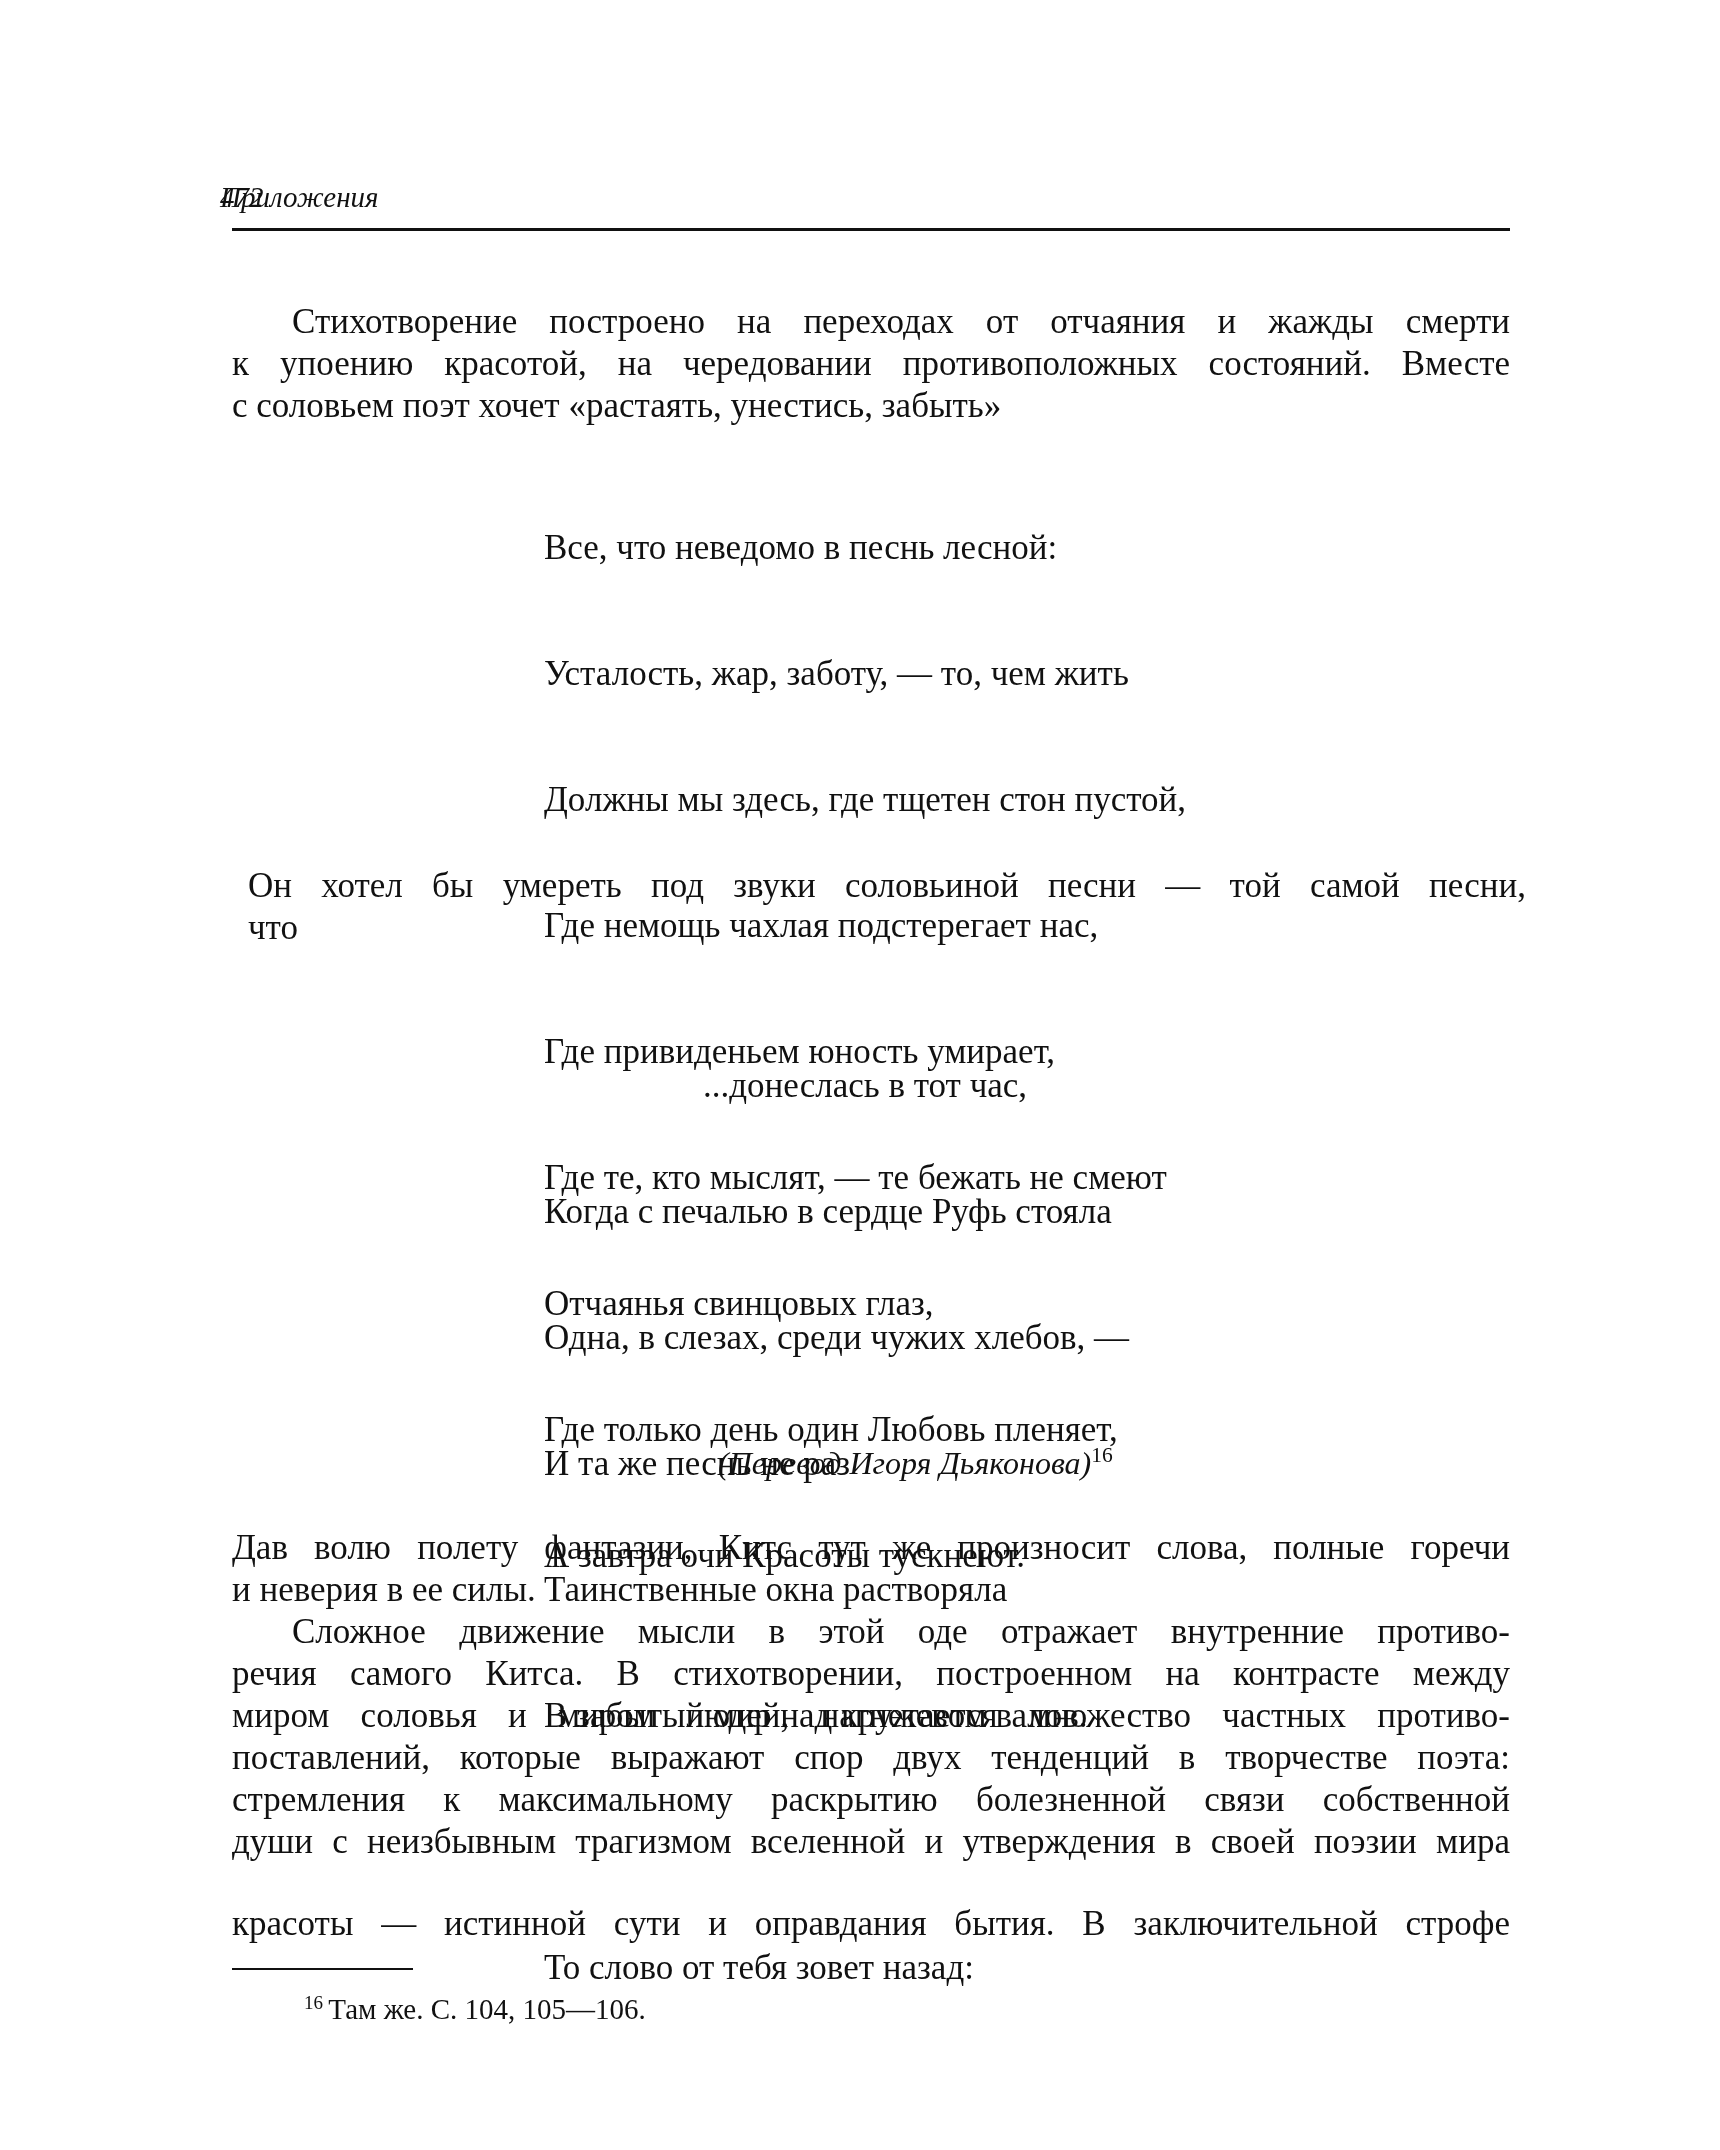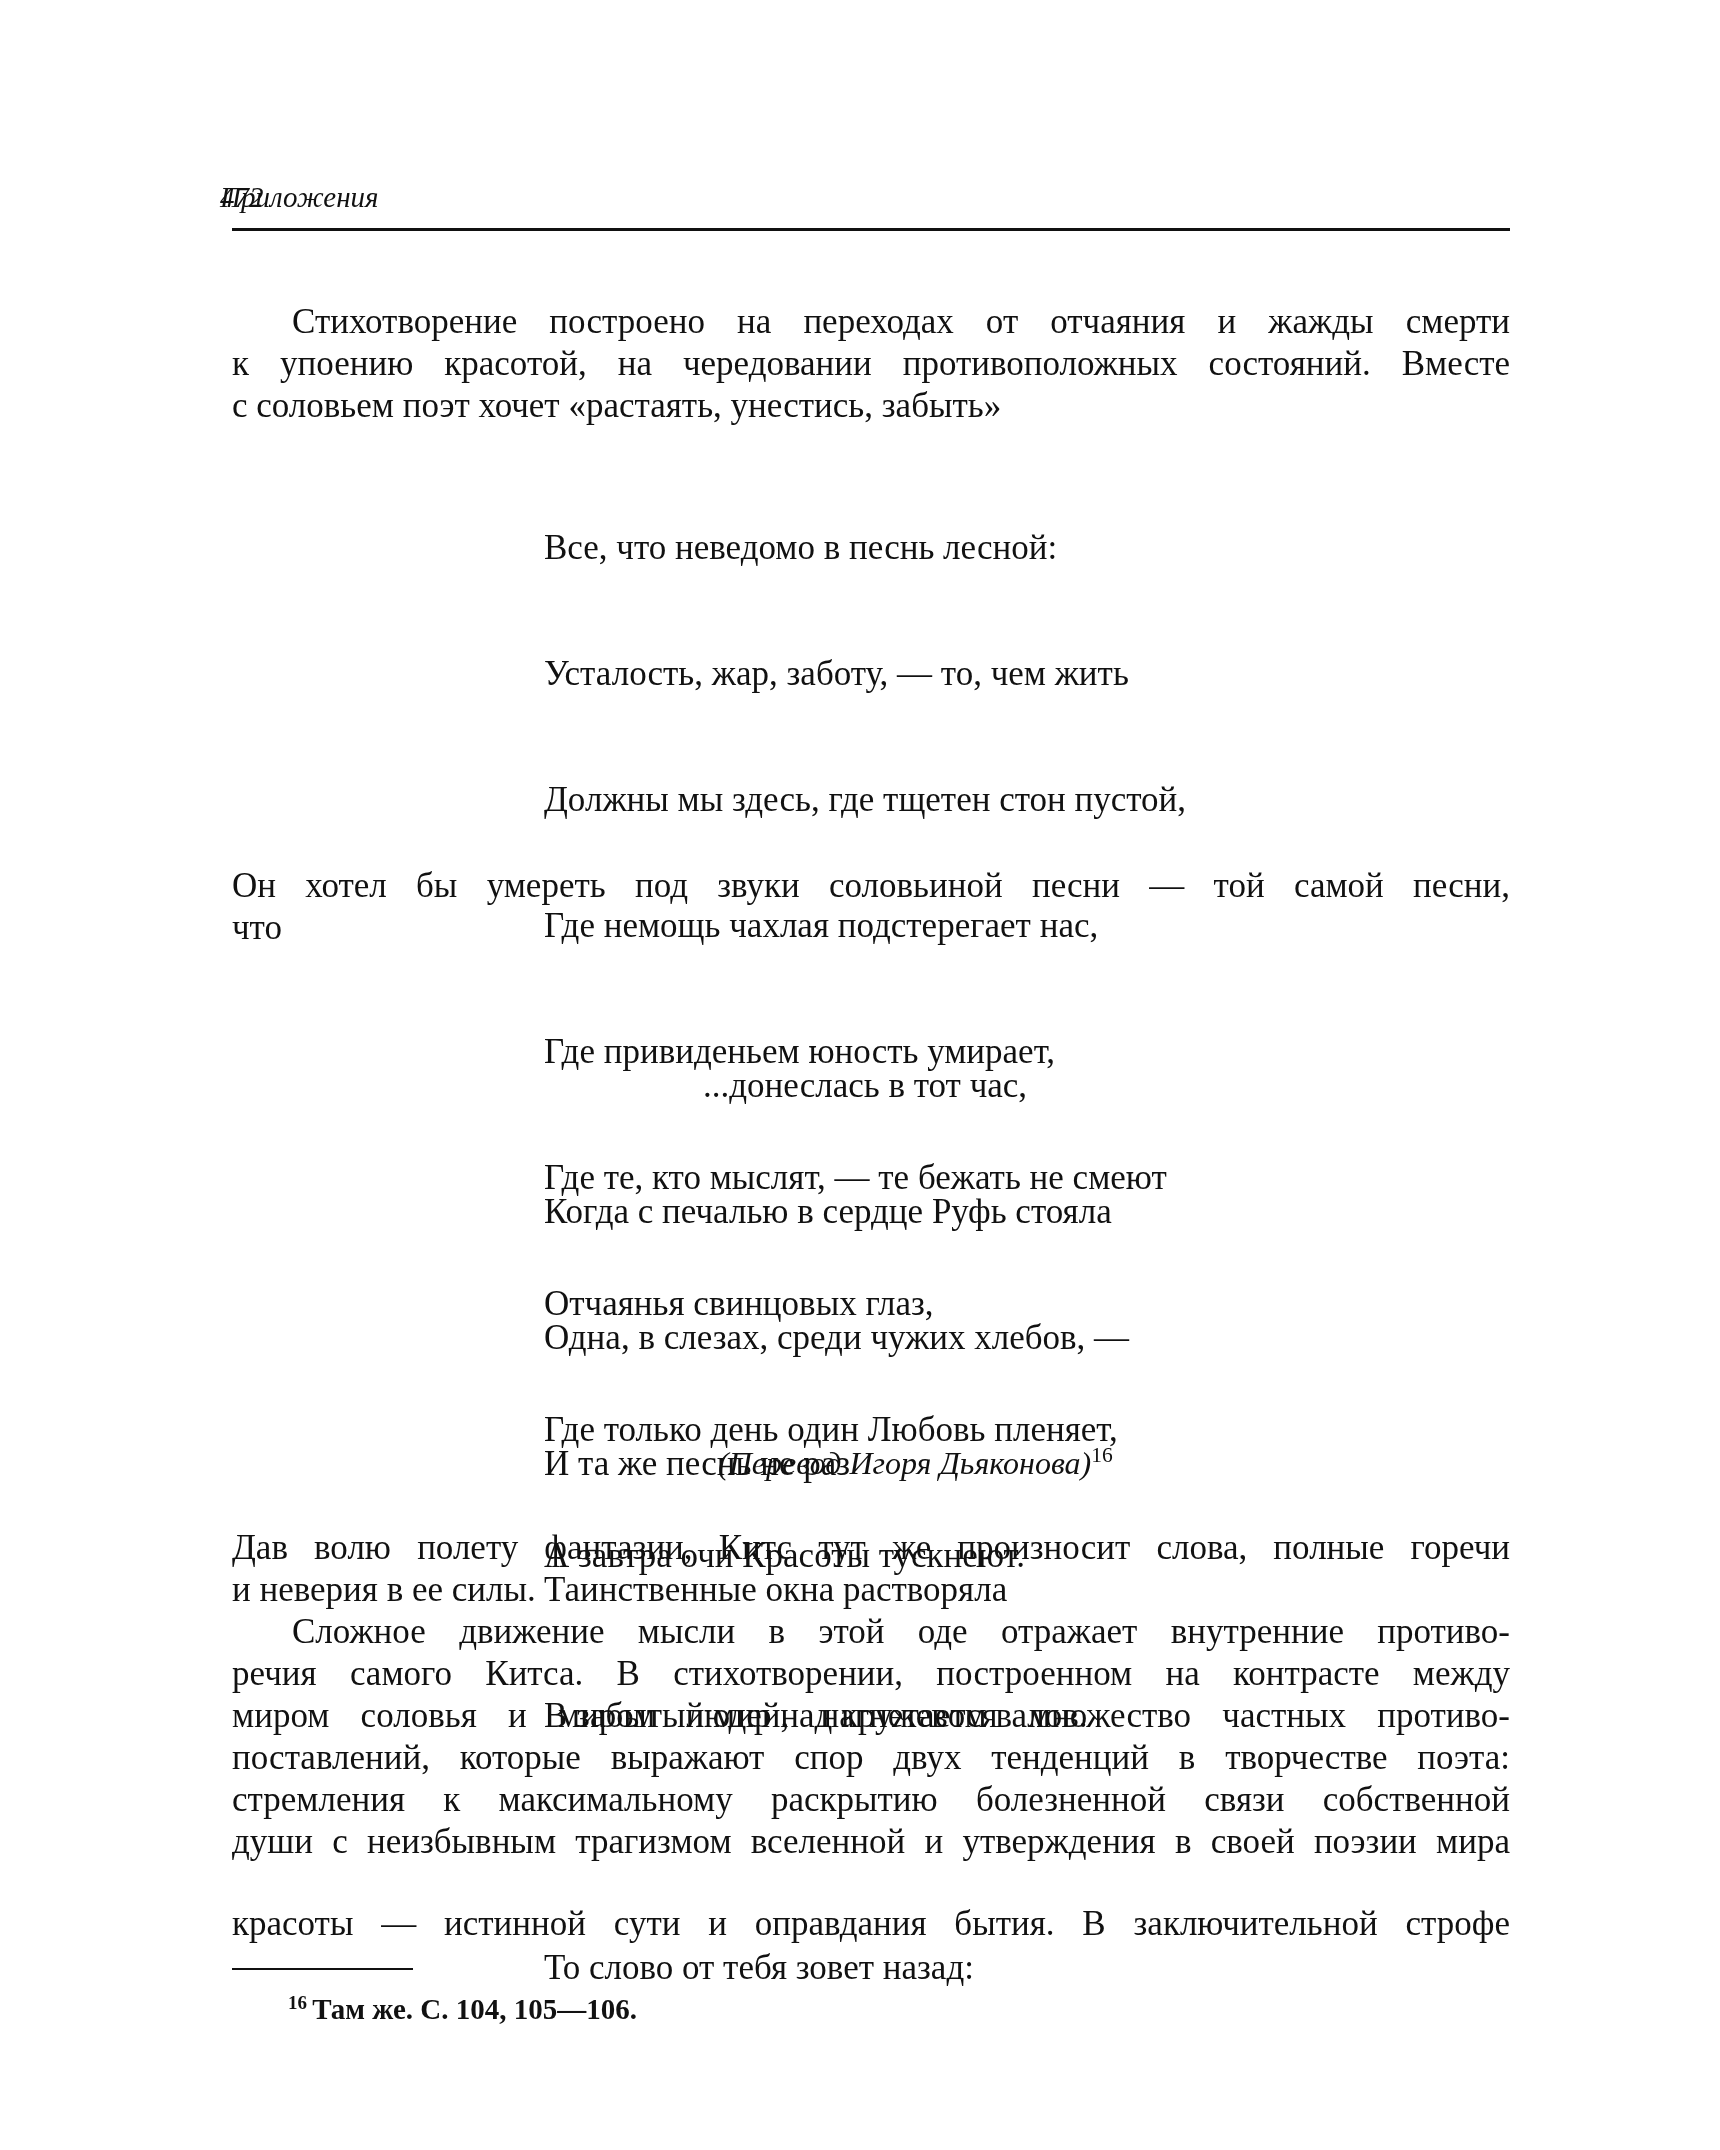--- a/index.html
+++ b/index.html
@@ -14,21 +14,21 @@
                text-align: justify; text-align-last: left; }
   .p { margin: 0; }
   .indent { text-indent: 60px; }
   .verse { position: absolute; left: 544px; font-size: 35px; line-height: 42px; white-space: pre; }
   .verse .line { display: block; }
   .verse .first-indent { padding-left: 159px; }
   .stanza-gap { height: 42px; }
   .attrib { position: absolute; left: 718px; font-size: 32px; font-style: italic; }
   .attrib sup { font-style: normal; font-size: 21.5px; vertical-align: 12px; }
   .fn-rule { position: absolute; left: 232px; top: 1968px; width: 181px; height: 2.2px; background: #111; }
-  .footnote { position: absolute; left: 288px; top: 1992px; font-size: 29px; font-weight: bold; }
+  .footnote { position: absolute; left: 304px; top: 1992px; font-size: 29px; }
   .footnote sup { font-size: 19px; vertical-align: 10.3px; margin-right: 5.2px; }
 </style>
 </head>
 <body>
 
 <div class="page">
   <div class="header">
     <span class="num">472</span>
     <span class="run">Приложения</span>
   </div>
@@ -46,21 +46,21 @@
   <span class="line">Усталость, жар, заботу, — то, чем жить</span>
   <span class="line">Должны мы здесь, где тщетен стон пустой,</span>
   <span class="line">Где немощь чахлая подстерегает нас,</span>
   <span class="line">Где привиденьем юность умирает,</span>
   <span class="line">Где те, кто мыслят, — те бежать не смеют</span>
   <span class="line">Отчаянья свинцовых глаз,</span>
   <span class="line">Где только день один Любовь пленяет,</span>
   <span class="line">А завтра очи Красоты тускнеют.</span>
 </div>
 
-<div class="body-text" style="top:865px;">
+<div class="body-text" style="top:865px;margin-left:16px;">
   <div class="p" style="text-align-last:justify;">Он хотел бы умереть под звуки соловьиной песни — той самой песни,</div>
   <div class="p">что</div>
 </div>
 
 <div class="verse" style="top:981px;">
   <span class="line first-indent">...донеслась в тот час,</span>
   <span class="line">Когда с печалью в сердце Руфь стояла</span>
   <span class="line">Одна, в слезах, среди чужих хлебов, —</span>
   <span class="line">И та же песнь не раз</span>
   <span class="line">Таинственные окна растворяла</span>

